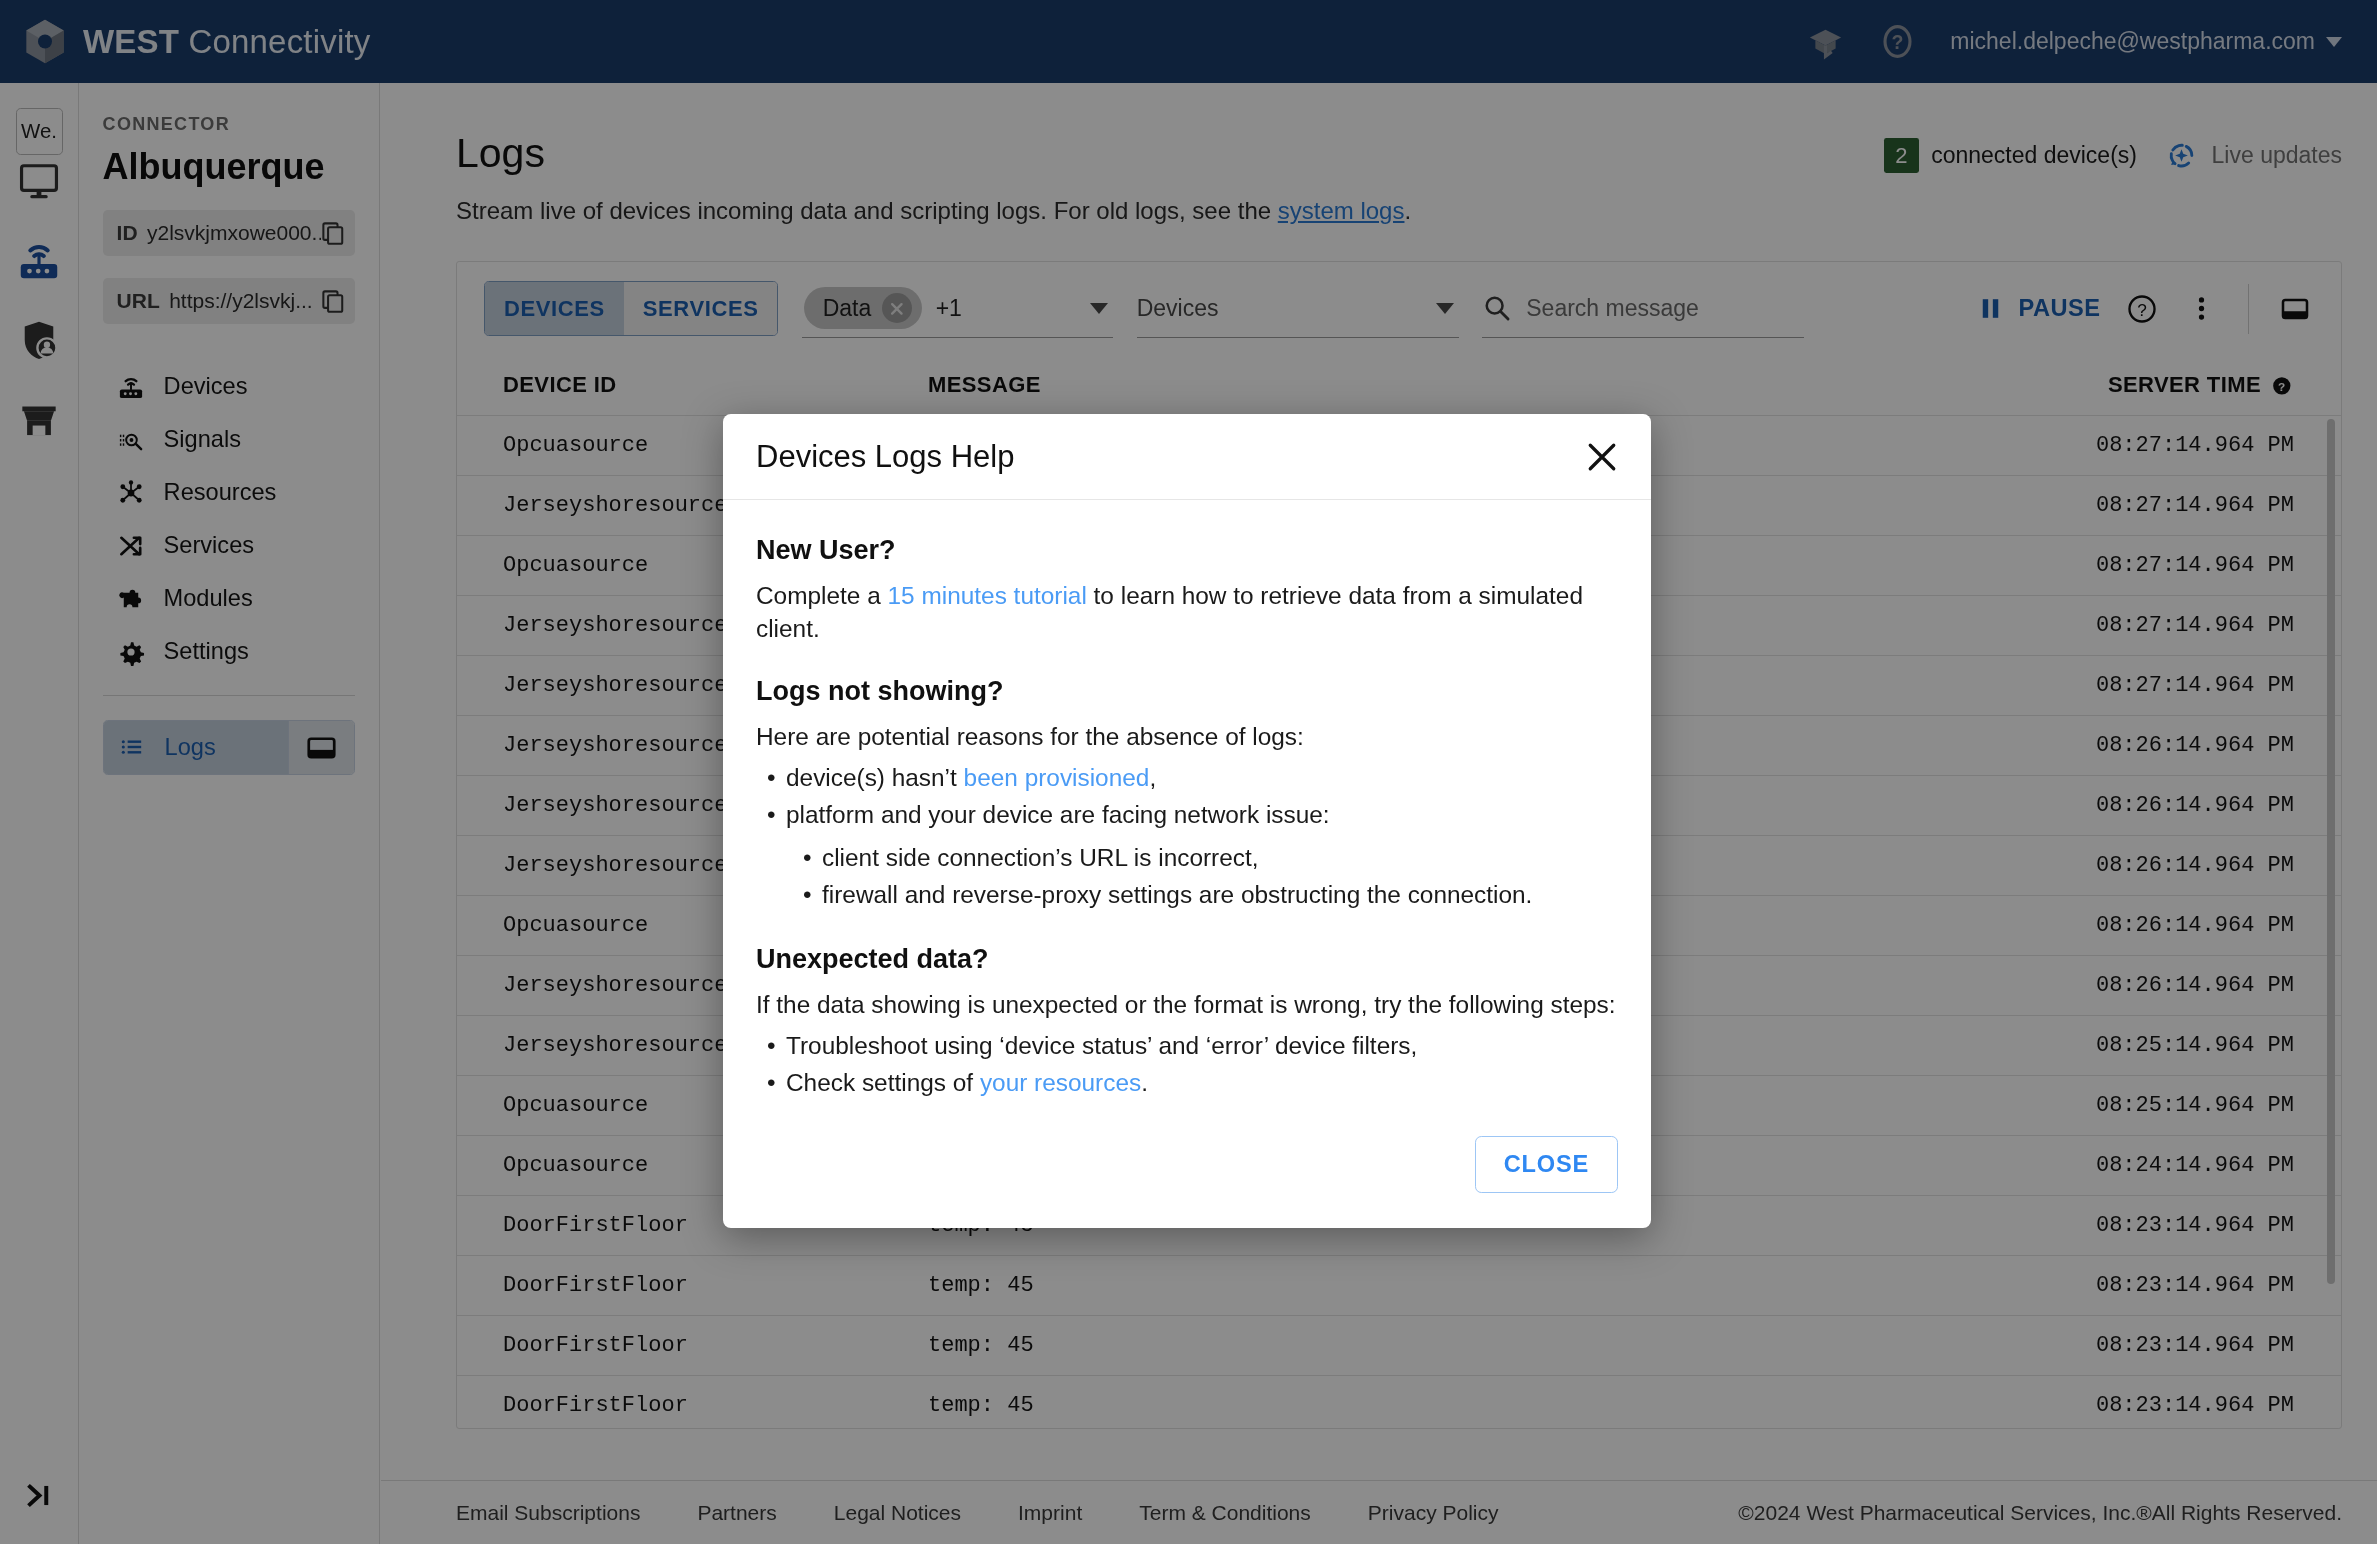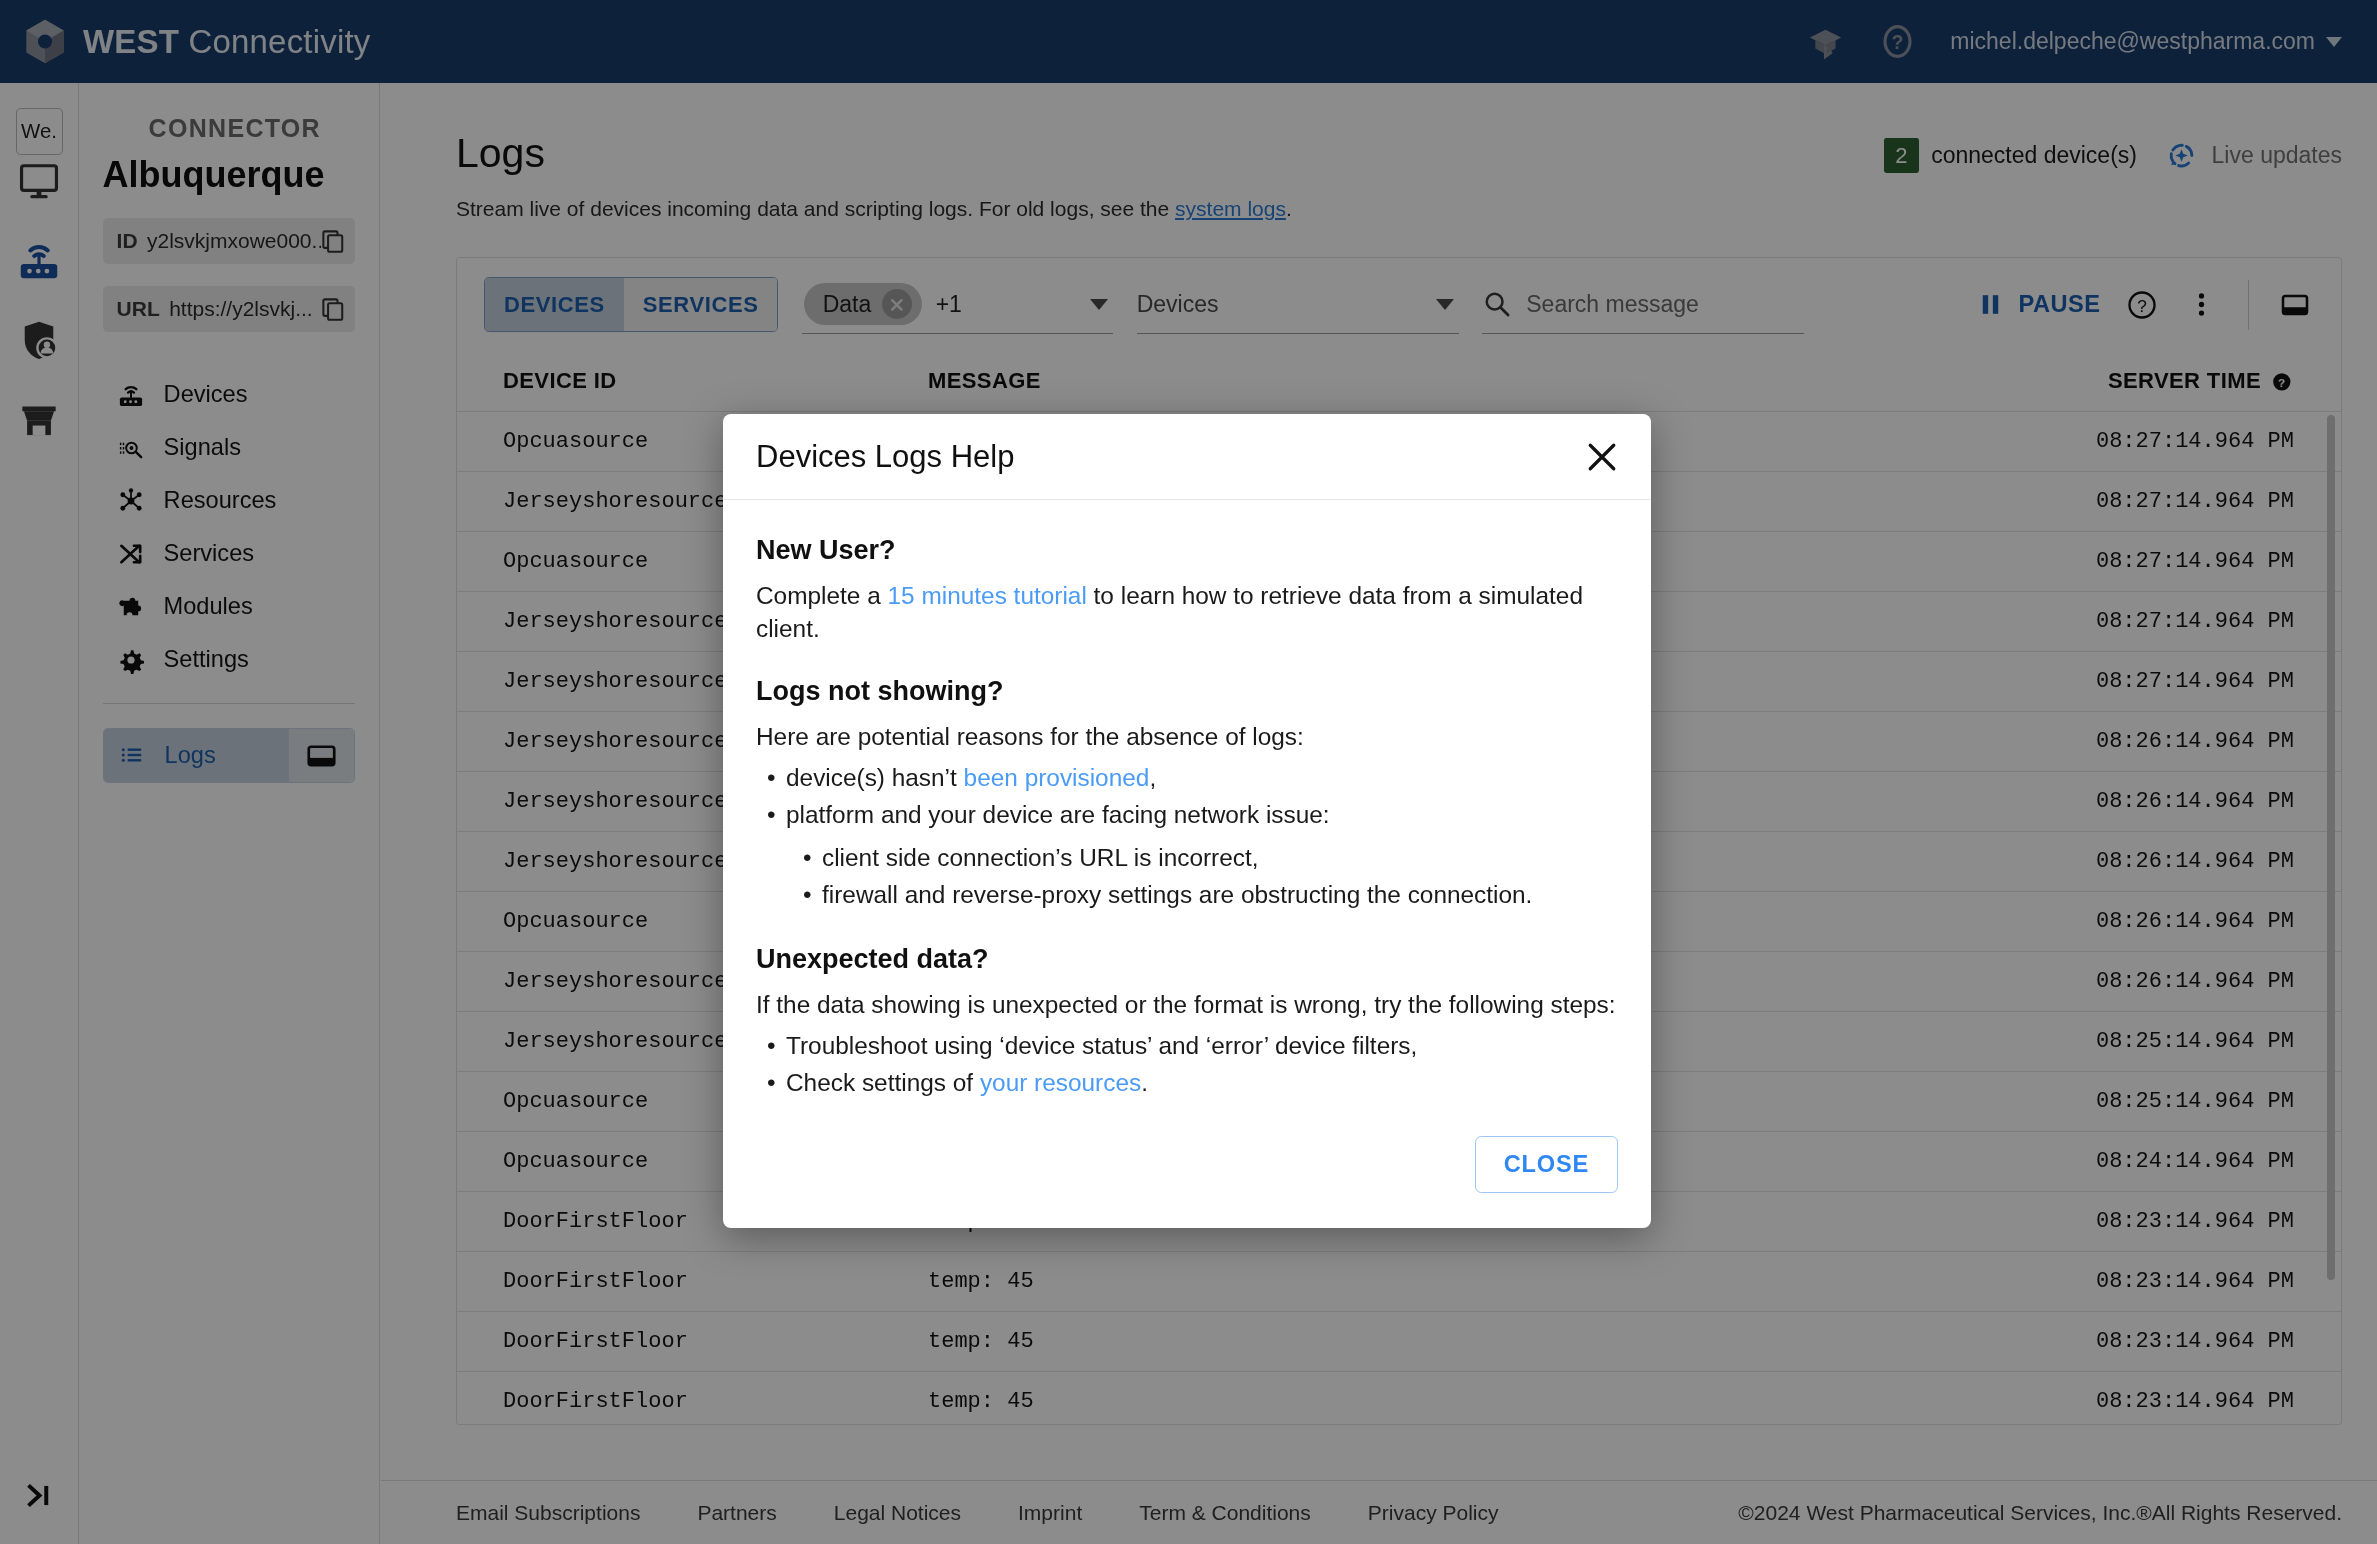--- a/index.html
+++ b/index.html
@@ -52,21 +52,21 @@
     position: absolute; bottom: 31px; left: 50%; transform: translateX(-50%);
     width: 36px; height: 36px; display:flex; align-items:center; justify-content:center;
     cursor: pointer;
   }
 
   
   .sidebar {
     position: absolute; top: 83px; left: 79px; width: 301px; height: 1461px;
     background: #fff; border-right: 0.8px solid #dcdcdc; padding: 31px 23.6px 0 23.6px;
   }
-  .connector-label { font-size: 25px; letter-spacing: 1.3px; color: #6c6c6c; font-weight: 700; margin-left: 46px; }
+  .connector-label { font-size: 18px; letter-spacing: 1.3px; color: #6c6c6c; font-weight: 700; }
   .connector-name { font-size: 36px; font-weight: 700; color: #101010; margin-top: 11px; }
   .idbox {
     margin-top: 22px; background: #ececec; border-radius: 4.7px; height: 46px;
     display: flex; align-items: center; padding: 0 11px 0 14px; cursor: pointer;
   }
   .idbox .k { font-size: 21px; font-weight: 700; color: #3b3b3b; margin-right: 9.4px; }
   .idbox .v { font-size: 21px; color: #2b2b2b; flex: 1; white-space: nowrap; overflow: hidden; }
   .copy-ic { width: 23.6px; height: 23.6px; flex: none; cursor: pointer; }
   .nav { margin-top: 36px; }
   .nav-item {
@@ -91,21 +91,21 @@
     border-left: 0.8px solid #c6d2e2; cursor: pointer;
   }
 
   
   .main {
     position: absolute; top: 83px; left: 381px; width: 1996px; height: 1461px;
     background: #fff; padding: 47px 35px 0 75px;
   }
   .page-head { display: flex; align-items: flex-start; justify-content: space-between; }
   .page-title { font-size: 41px; font-weight: 400; color: #131313; }
-  .page-sub { margin-top: 20.4px; font-size: 21px; color: #2d2d2d; }
+  .page-sub { margin-top: 20.4px; font-size: 24px; color: #2d2d2d; }
   .lnk { color: #2a7ad4; text-decoration: underline; cursor: pointer; }
   .lnk-plain { color: #4a9bf5; text-decoration: none; cursor: pointer; }
   .head-right { display: flex; align-items: center; gap: 27px; padding-top: 7.9px; }
   .dev-count { display: flex; align-items: center; gap: 12.6px; }
   .count-badge {
     background: #2d6032; color: #fff; font-size: 22px; padding: 4.7px 11px;
     border-radius: 2.4px; min-width: 28px; text-align: center;
   }
   .dev-count-lbl { font-size: 23px; color: #1b1b1b; }
   .live { display: flex; align-items: center; gap: 12.6px; cursor: pointer; }

